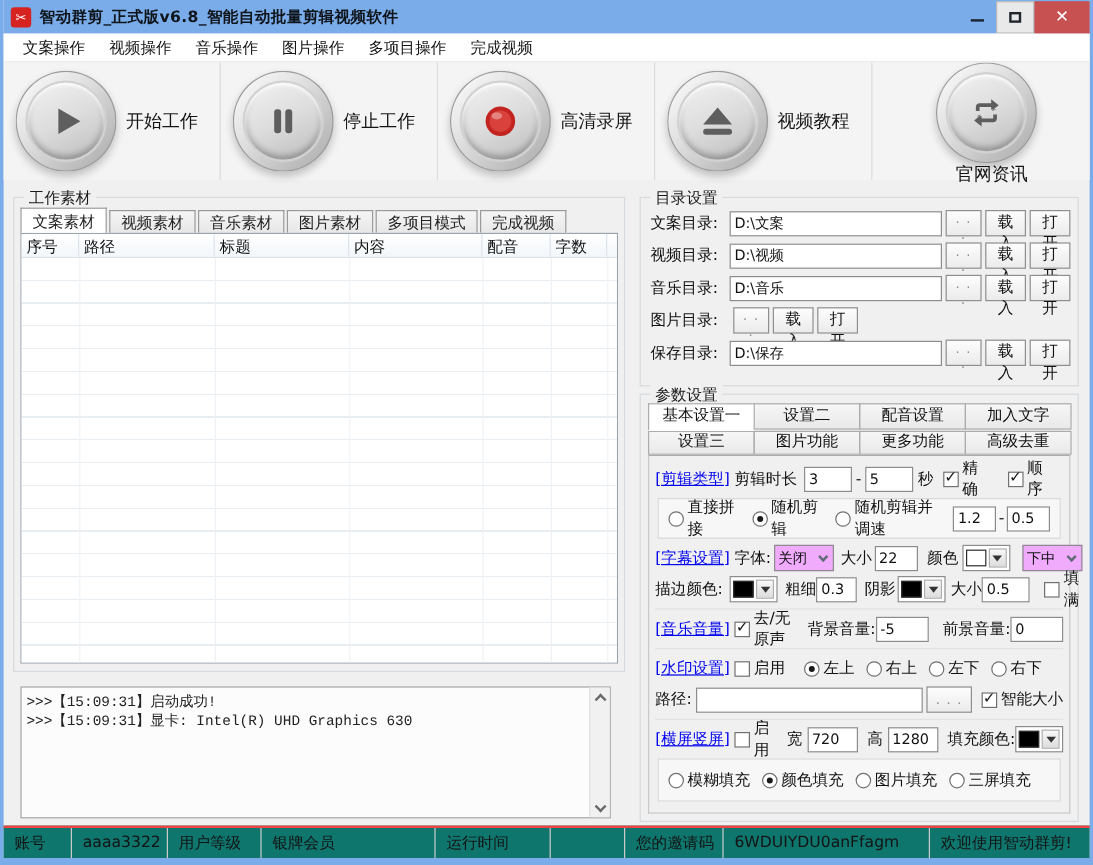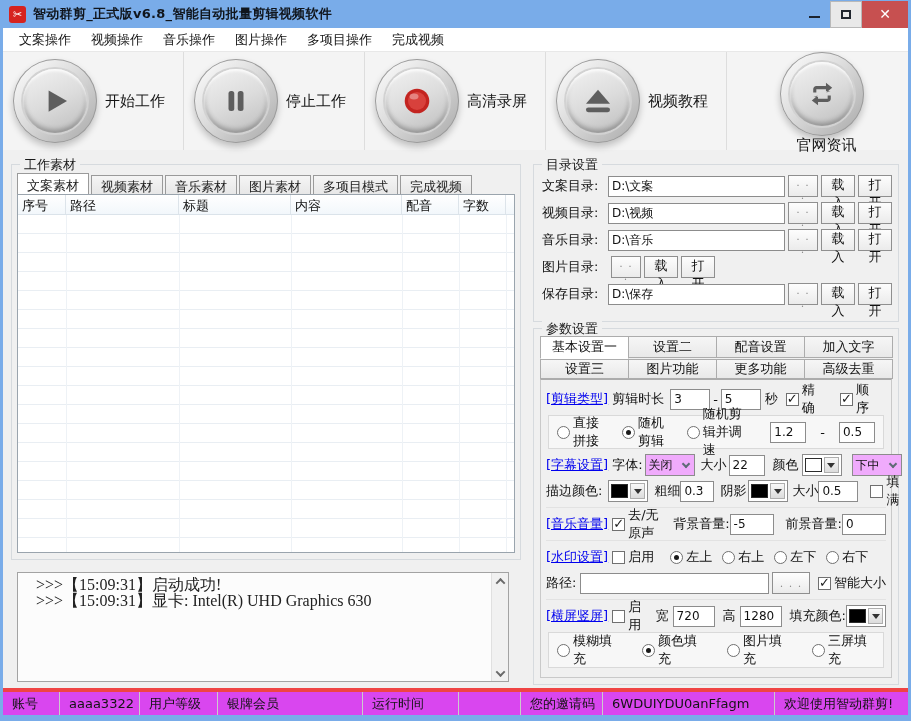--- a/index.html
+++ b/index.html
@@ -57,21 +57,21 @@
       linear-gradient(#eef2f6,#eef2f6) 48px 0/1px 100% no-repeat,
       linear-gradient(#eef2f6,#eef2f6) 161px 0/1px 100% no-repeat,
       linear-gradient(#eef2f6,#eef2f6) 273px 0/1px 100% no-repeat,
       linear-gradient(#eef2f6,#eef2f6) 384px 0/1px 100% no-repeat,
       linear-gradient(#eef2f6,#eef2f6) 441px 0/1px 100% no-repeat,
       linear-gradient(#eef2f6,#eef2f6) 488px 0/1px 100% no-repeat,
       repeating-linear-gradient(to bottom,#ffffff 0 18px,#e9eef3 18px 19px); }
 
   
   .logbox { position:absolute; left:14px; top:422px; width:492px; height:110px; background:#fcfcfc; border:1px solid #a3a3a3; }
-  .log-lines { position:absolute; left:4px; top:4px; right:20px; bottom:4px; font-family:Liberation Serif, serif; font-size:16px; color:#222; line-height:16px; white-space:pre; overflow:hidden;margin-left:14px; }
+  .log-lines { position:absolute; left:4px; top:4px; right:20px; bottom:4px; font-family:Liberation Mono, monospace; font-size:12px; color:#222; line-height:16px; white-space:pre; overflow:hidden; }
   .vscroll { position:absolute; top:0; right:0; bottom:0; width:17px; background:#f1f1f1; border-left:1px solid #e0e0e0; }
   .sb-btn { position:absolute; left:0; width:17px; height:16px; display:flex; align-items:center; justify-content:center; }
   .sb-up { top:0; } .sb-down { bottom:0; }
   .chev { width:7px; height:7px; border-left:2px solid #6a6a6a; border-top:2px solid #6a6a6a; }
   .sb-up .chev { transform:rotate(45deg) translate(1px,1px); }
   .sb-down .chev { transform:rotate(225deg) translate(1px,1px); }
 
   
   .gb-dirs { left:530px; top:14px; width:366px; height:158px; }
   .dir-row { display:flex; align-items:center; height:22px; margin:5px 6px 0 8px; }
@@ -87,21 +87,21 @@
   .gb-params { left:530px; top:178px; width:366px; height:357px; }
   .ptabs { position:absolute; left:6px; top:8px; right:6px; }
   .ptab-row { display:flex; }
   .ptab { flex:1; text-align:center; border:1px solid #acacac; background:linear-gradient(#f6f6f6,#e9e9e9); font-size:13px; height:20px; line-height:18px; margin-right:-1px; }
   .ptab-row2 .ptab { height:22px; line-height:20px; margin-top:-1px; }
   .ptab.active { background:#fff; position:relative; z-index:3; border-bottom:1px solid #fff; height:23px; }
   .pcontent { position:absolute; left:6px; right:6px; top:49px; bottom:6px; border:1px solid #c9c9c9; border-top:1px solid #acacac; background:#f0f0f0; margin-top:1px; padding:6px 5px 4px; display:flex; flex-direction:column; }
   .prow { display:flex; align-items:center; height:26px; flex:0 0 auto; }
   .tag { color:var(--tag-blue,#0000EE); font-size:13px; margin-right:4px; flex:0 0 auto;text-decoration:underline; }
   .plabel { font-size:13px; color:#111; flex:0 0 auto; }
-  .modebox { border:1px solid #d9d9d9; background:#f7f7f7; height:32px; display:flex; align-items:center; padding:16px 8px; margin:3px 2px; flex:0 0 auto;gap:12px; }
+  .modebox { border:1px solid #d9d9d9; background:#f7f7f7; height:32px; display:flex; align-items:center; padding:16px 8px; margin:3px 2px; flex:0 0 auto; }
   .divider { height:1px; background:#e2e2e2; margin:3px 0; flex:0 0 auto; }
 
   .cb { display:inline-flex; align-items:center; margin-right:6px; cursor:pointer; }
   .cb .box { width:13px; height:13px; border:1px solid #707070; background:#fff; position:relative; flex:0 0 auto; }
   .cb.checked .box::after { content:"✓"; position:absolute; left:0px; top:-3px; font-size:13px; font-weight:bold; color:#1a1a1a; }
   .cb .cb-label { margin-left:3px; font-size:13px; }
 
   .rb { display:inline-flex; align-items:center; margin-right:10px; cursor:pointer; }
   .rb .dot { width:13px; height:13px; border:1px solid #707070; border-radius:50%; background:#fff; position:relative; flex:0 0 auto; }
   .rb.selected .dot::after { content:""; position:absolute; left:3px; top:3px; width:5px; height:5px; border-radius:50%; background:#1a1a1a; }
@@ -110,21 +110,21 @@
   .combo { display:inline-flex; align-items:center; height:22px; border:1px solid #8c8c8c; background:#f0abfc; padding:0 3px; cursor:pointer; }
   .combo .combo-text { font-size:12px; min-width:30px; }
   .combo .chev2 { width:6px; height:6px; border-left:2px solid #5f6b77; border-top:2px solid #5f6b77; transform:rotate(225deg); margin:-3px 2px 0 4px; }
 
   .swatchcombo { display:inline-flex; align-items:center; height:22px; border:1px solid #8c8c8c; background:#fff; padding:2px; cursor:pointer; }
   .swatch { width:17px; height:14px; border:1px solid #2c2c2c; }
   .dd { width:15px; height:16px; margin-left:2px; border:1px solid #aeaeae; background:linear-gradient(#f8f8f8,#dcdcdc); display:flex; align-items:center; justify-content:center; }
   .tri { width:0; height:0; border-left:4px solid transparent; border-right:4px solid transparent; border-top:5px solid #333; }
 
   
-  .statusbar { position:absolute; left:0; right:0; bottom:0; height:27px; background:#d946ef; border-top:4px solid #ef4444; display:flex; align-items:stretch; }
+  .statusbar { position:absolute; left:0; right:0; bottom:0; height:27px; background:#0f766e; border-top:2px solid #ef4444; display:flex; align-items:stretch; }
   .seg { display:flex; align-items:center; padding-left:9px; border-right:1px solid #cbcbcb; font-size:13px; color:#141414; }
 </style>
 </head>
 <body>
 
 <div class="win">
   <div class="inner">
 
     <div class="titlebar">
       <div class="app-icon">✂</div>

